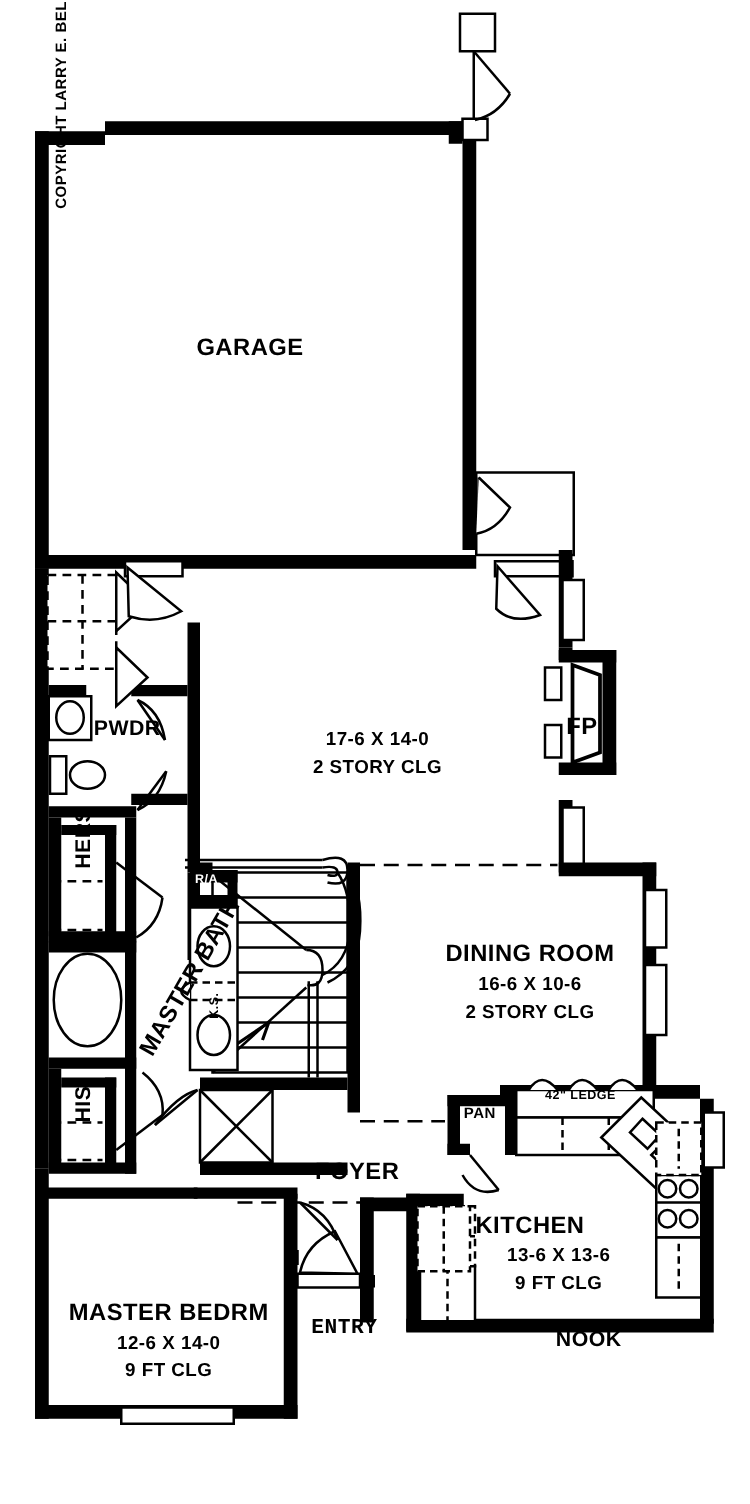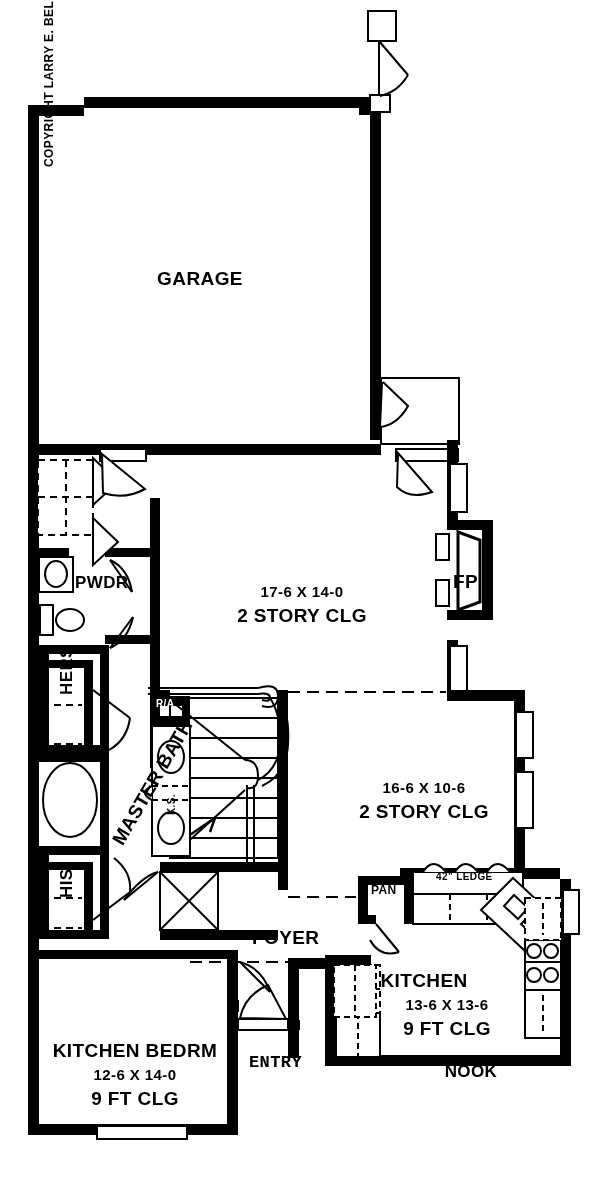--- a/index.html
+++ b/index.html
@@ -3,21 +3,21 @@
 <meta charset="utf-8">
 <title>Floor Plan</title>
 <style>
   html,body{margin:0;padding:0;background:#ffffff;}
   body{font-family:"Liberation Sans",sans-serif;}
   #plan-root{position:relative;width:600px;height:1203px;background:#ffffff;overflow:hidden;}
   #plan-svg{position:absolute;left:0;top:0;width:600px;height:1203px;}
   .lbl{position:absolute;color:#000;font-family:"Liberation Sans",sans-serif;font-weight:bold;white-space:nowrap;letter-spacing:.4px;}
   .room-name{font-size:19px;}
   .room-dim{font-size:15px;}
-  .room-clg{font-size:19px;}
+  .room-clg{font-size:15px;}
   .small-name{font-size:17px;}
   .tiny{font-size:12px;}
   .micro{font-size:10px;}
   .ctr{transform:translateX(-50%);}
 </style>
 </head>
 <body>
 
 <div id="plan-root">
 
@@ -332,29 +332,30 @@
 
   </svg>
 
   <div class="lbl room-name ctr" style="left:200px;top:268px;">GARAGE</div>
 
   <div class="lbl tiny" style="left:42px;top:167px;transform:rotate(-90deg);transform-origin:left top;">COPYRIGHT LARRY E. BELK</div>
 
   <div class="lbl room-dim ctr" style="left:302px;top:583px;">17-6 X 14-0</div>
   <div class="lbl room-clg ctr" style="left:302px;top:605px;">2 STORY CLG</div>
 
+  <div class="lbl room-name ctr" style="left:424px;top:753px;">DINING ROOM</div>
   <div class="lbl room-dim ctr" style="left:424px;top:779px;">16-6 X 10-6</div>
   <div class="lbl room-clg ctr" style="left:424px;top:801px;">2 STORY CLG</div>
 
   <div class="lbl room-name ctr" style="left:424px;top:970px;">KITCHEN</div>
   <div class="lbl room-dim ctr" style="left:447px;top:996px;">13-6 X 13-6</div>
   <div class="lbl room-clg ctr" style="left:447px;top:1018px;">9 FT CLG</div>
   <div class="lbl small-name ctr" style="left:471px;top:1062px;">NOOK</div>
 
-  <div class="lbl room-name ctr" style="left:135px;top:1040px;">KITCHEN BEDRM</div>
+  <div class="lbl room-name ctr" style="left:135px;top:1040px;">MASTER BEDRM</div>
   <div class="lbl room-dim ctr" style="left:135px;top:1066px;">12-6 X 14-0</div>
   <div class="lbl room-clg ctr" style="left:135px;top:1088px;">9 FT CLG</div>
 
   <div class="lbl small-name" style="left:75px;top:573px;">PWDR</div>
 
   <div class="lbl small-name" style="left:57px;top:695px;transform:rotate(-90deg);transform-origin:left top;">HERS</div>
 
   <div class="lbl small-name" style="left:57px;top:898px;transform:rotate(-90deg);transform-origin:left top;">HIS</div>
 
   <div class="lbl room-name" style="left:108px;top:838px;transform:rotate(-60deg);transform-origin:left top;">MASTER BATH</div>

